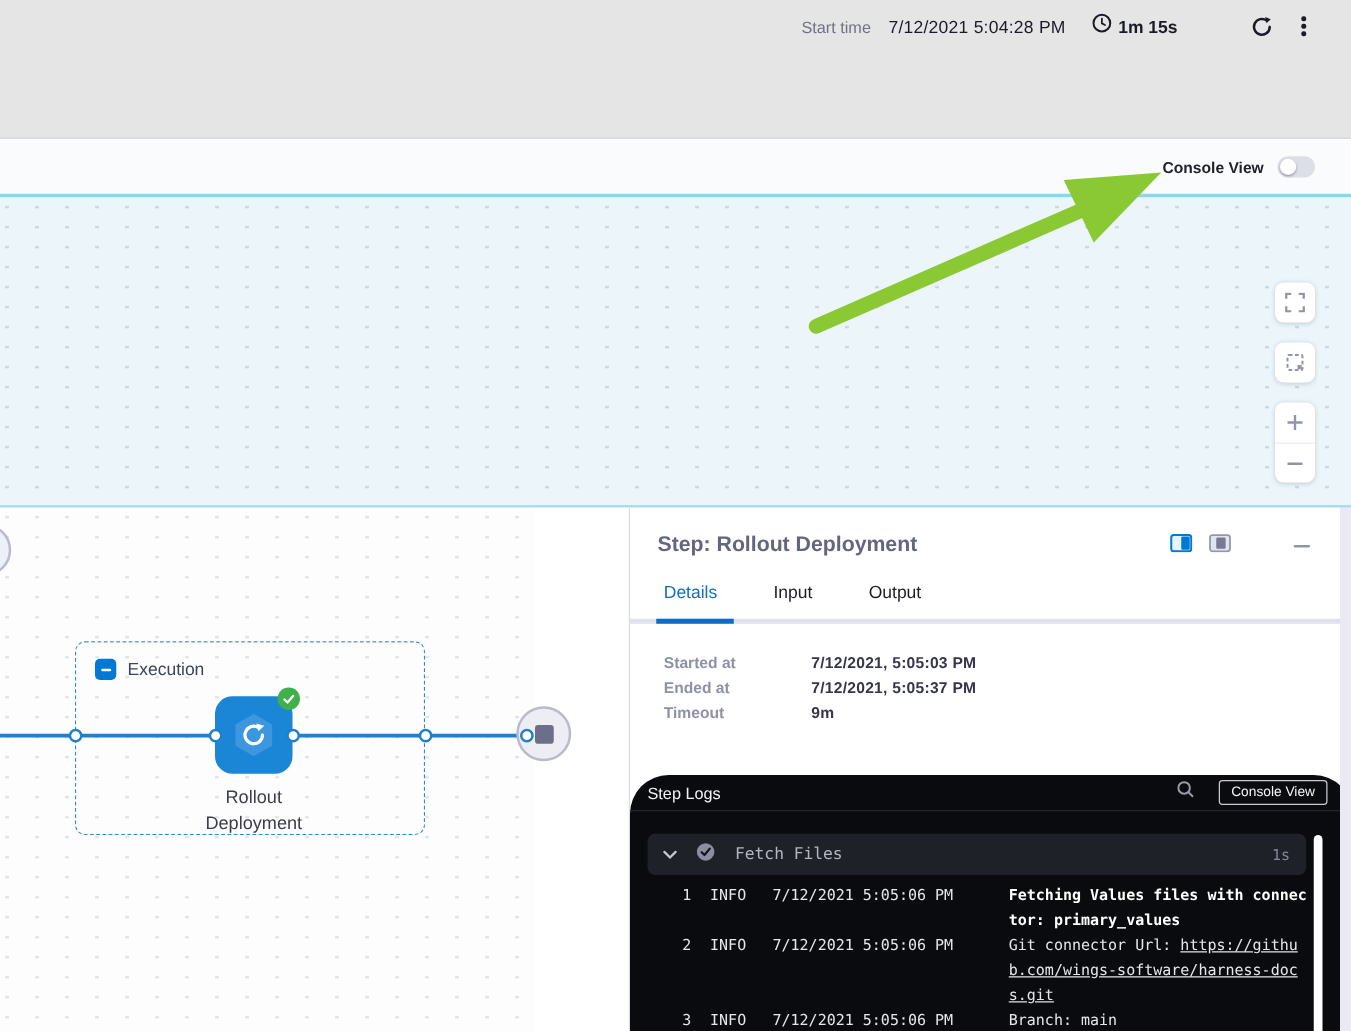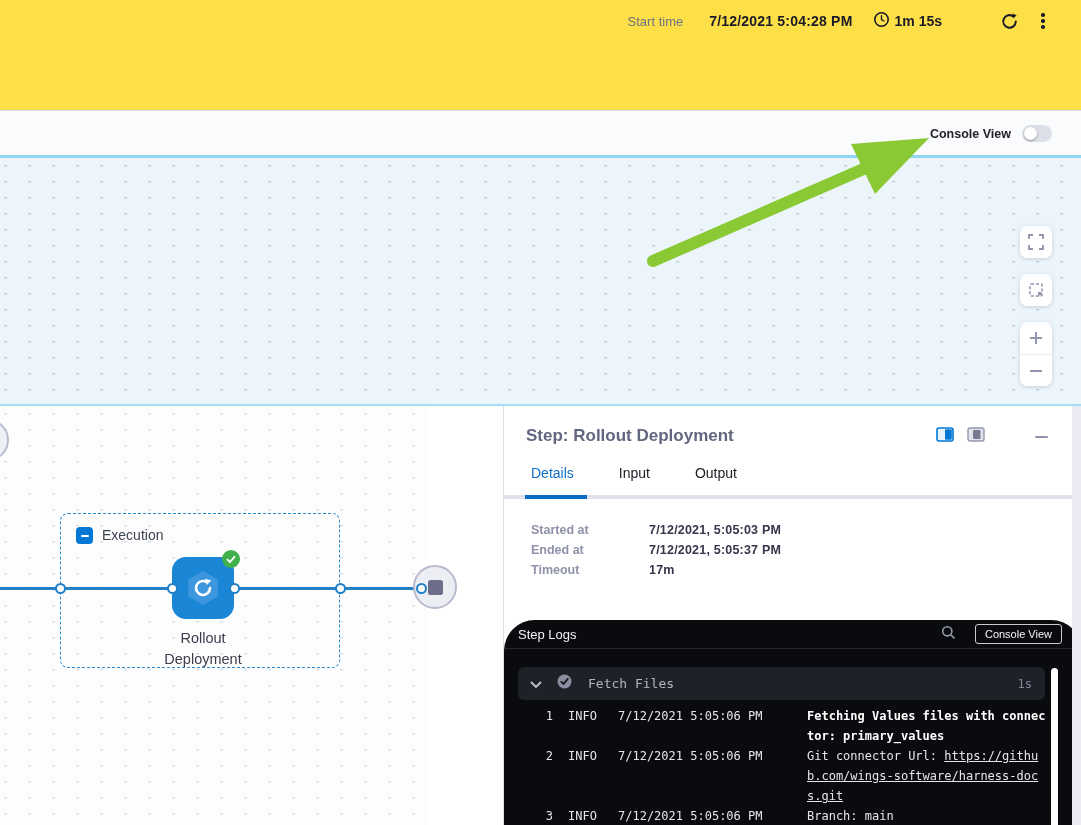--- a/index.html
+++ b/index.html
@@ -2,24 +2,24 @@
 <html><head>
 <meta charset="utf-8">
 <style>
   * { margin:0; padding:0; box-sizing:border-box; }
   html,body { background:#fff; }
   .screen {
     position:relative; width:1081px; height:825px; overflow:hidden;
     font-family:"Liberation Sans", sans-serif; background:#fff;
   }
   
-  .topbar { position:absolute; left:0; top:0; width:1081px; height:111px; background:#fde047; border-bottom:1px solid #d3d4de; }
+  .topbar { position:absolute; left:0; top:0; width:1081px; height:111px; background:#e5e5e5; border-bottom:1px solid #d3d4de; }
   .topbar-row { position:absolute; top:9px; right:30px; display:flex; align-items:center; height:24px; }
   .start-label { font-size:13px; color:#6f7287; }
-  .start-value { font-size:14px; font-weight:700; color:#1b1b28; margin-left:26px; letter-spacing:.2px;text-align:right; }
+  .start-value { font-size:14px; font-weight:400; color:#1b1b28; margin-left:14px; letter-spacing:.2px;text-align:right; }
   .clock-wrap { display:flex; align-items:center; margin-left:20px; }
   .dur-value { font-size:14px; font-weight:700; color:#1b1b28; margin-left:5px; }
   .iconbtn { background:none; border:none; cursor:pointer; display:flex; align-items:center; justify-content:center; padding:0; }
   .refresh-btn { margin-left:58px; }
   .kebab-btn { margin-left:16px; width:16px; height:20px; flex-direction:column; gap:2.5px; }
   .kebab-btn i { width:3.5px; height:3.5px; border-radius:50%; background:#1b1b28; display:block; }
   
   .toolbar { position:absolute; left:0; top:112px; width:1081px; height:46px; background:#fafbfd; border-bottom:3px solid #8ed6f2; }
   .toolbar-row { position:absolute; top:13px; right:29px; display:flex; align-items:center; }
   .console-label { font-size:12.5px; font-weight:600; color:#22222a; }
@@ -254,21 +254,21 @@
       <div class="drow">
         <span class="dlabel">Started at</span>
         <span class="dvalue">7/12/2021, 5:05:03 PM</span>
       </div>
       <div class="drow">
         <span class="dlabel">Ended at</span>
         <span class="dvalue">7/12/2021, 5:05:37 PM</span>
       </div>
       <div class="drow">
         <span class="dlabel">Timeout</span>
-        <span class="dvalue">17m</span>
+        <span class="dvalue">9m</span>
       </div>
     </div>
 
     <div class="logs">
       <div class="logs-header">
         <span class="logs-title">Step Logs</span>
         <span class="logs-search">
           <svg width="15" height="15" viewBox="0 0 15 15" fill="none" stroke="#9a9ba9" stroke-width="1.6">
               <circle cx="6.3" cy="6.3" r="4.6"></circle>
               <path d="M9.8 9.8 L13.4 13.4"></path>

